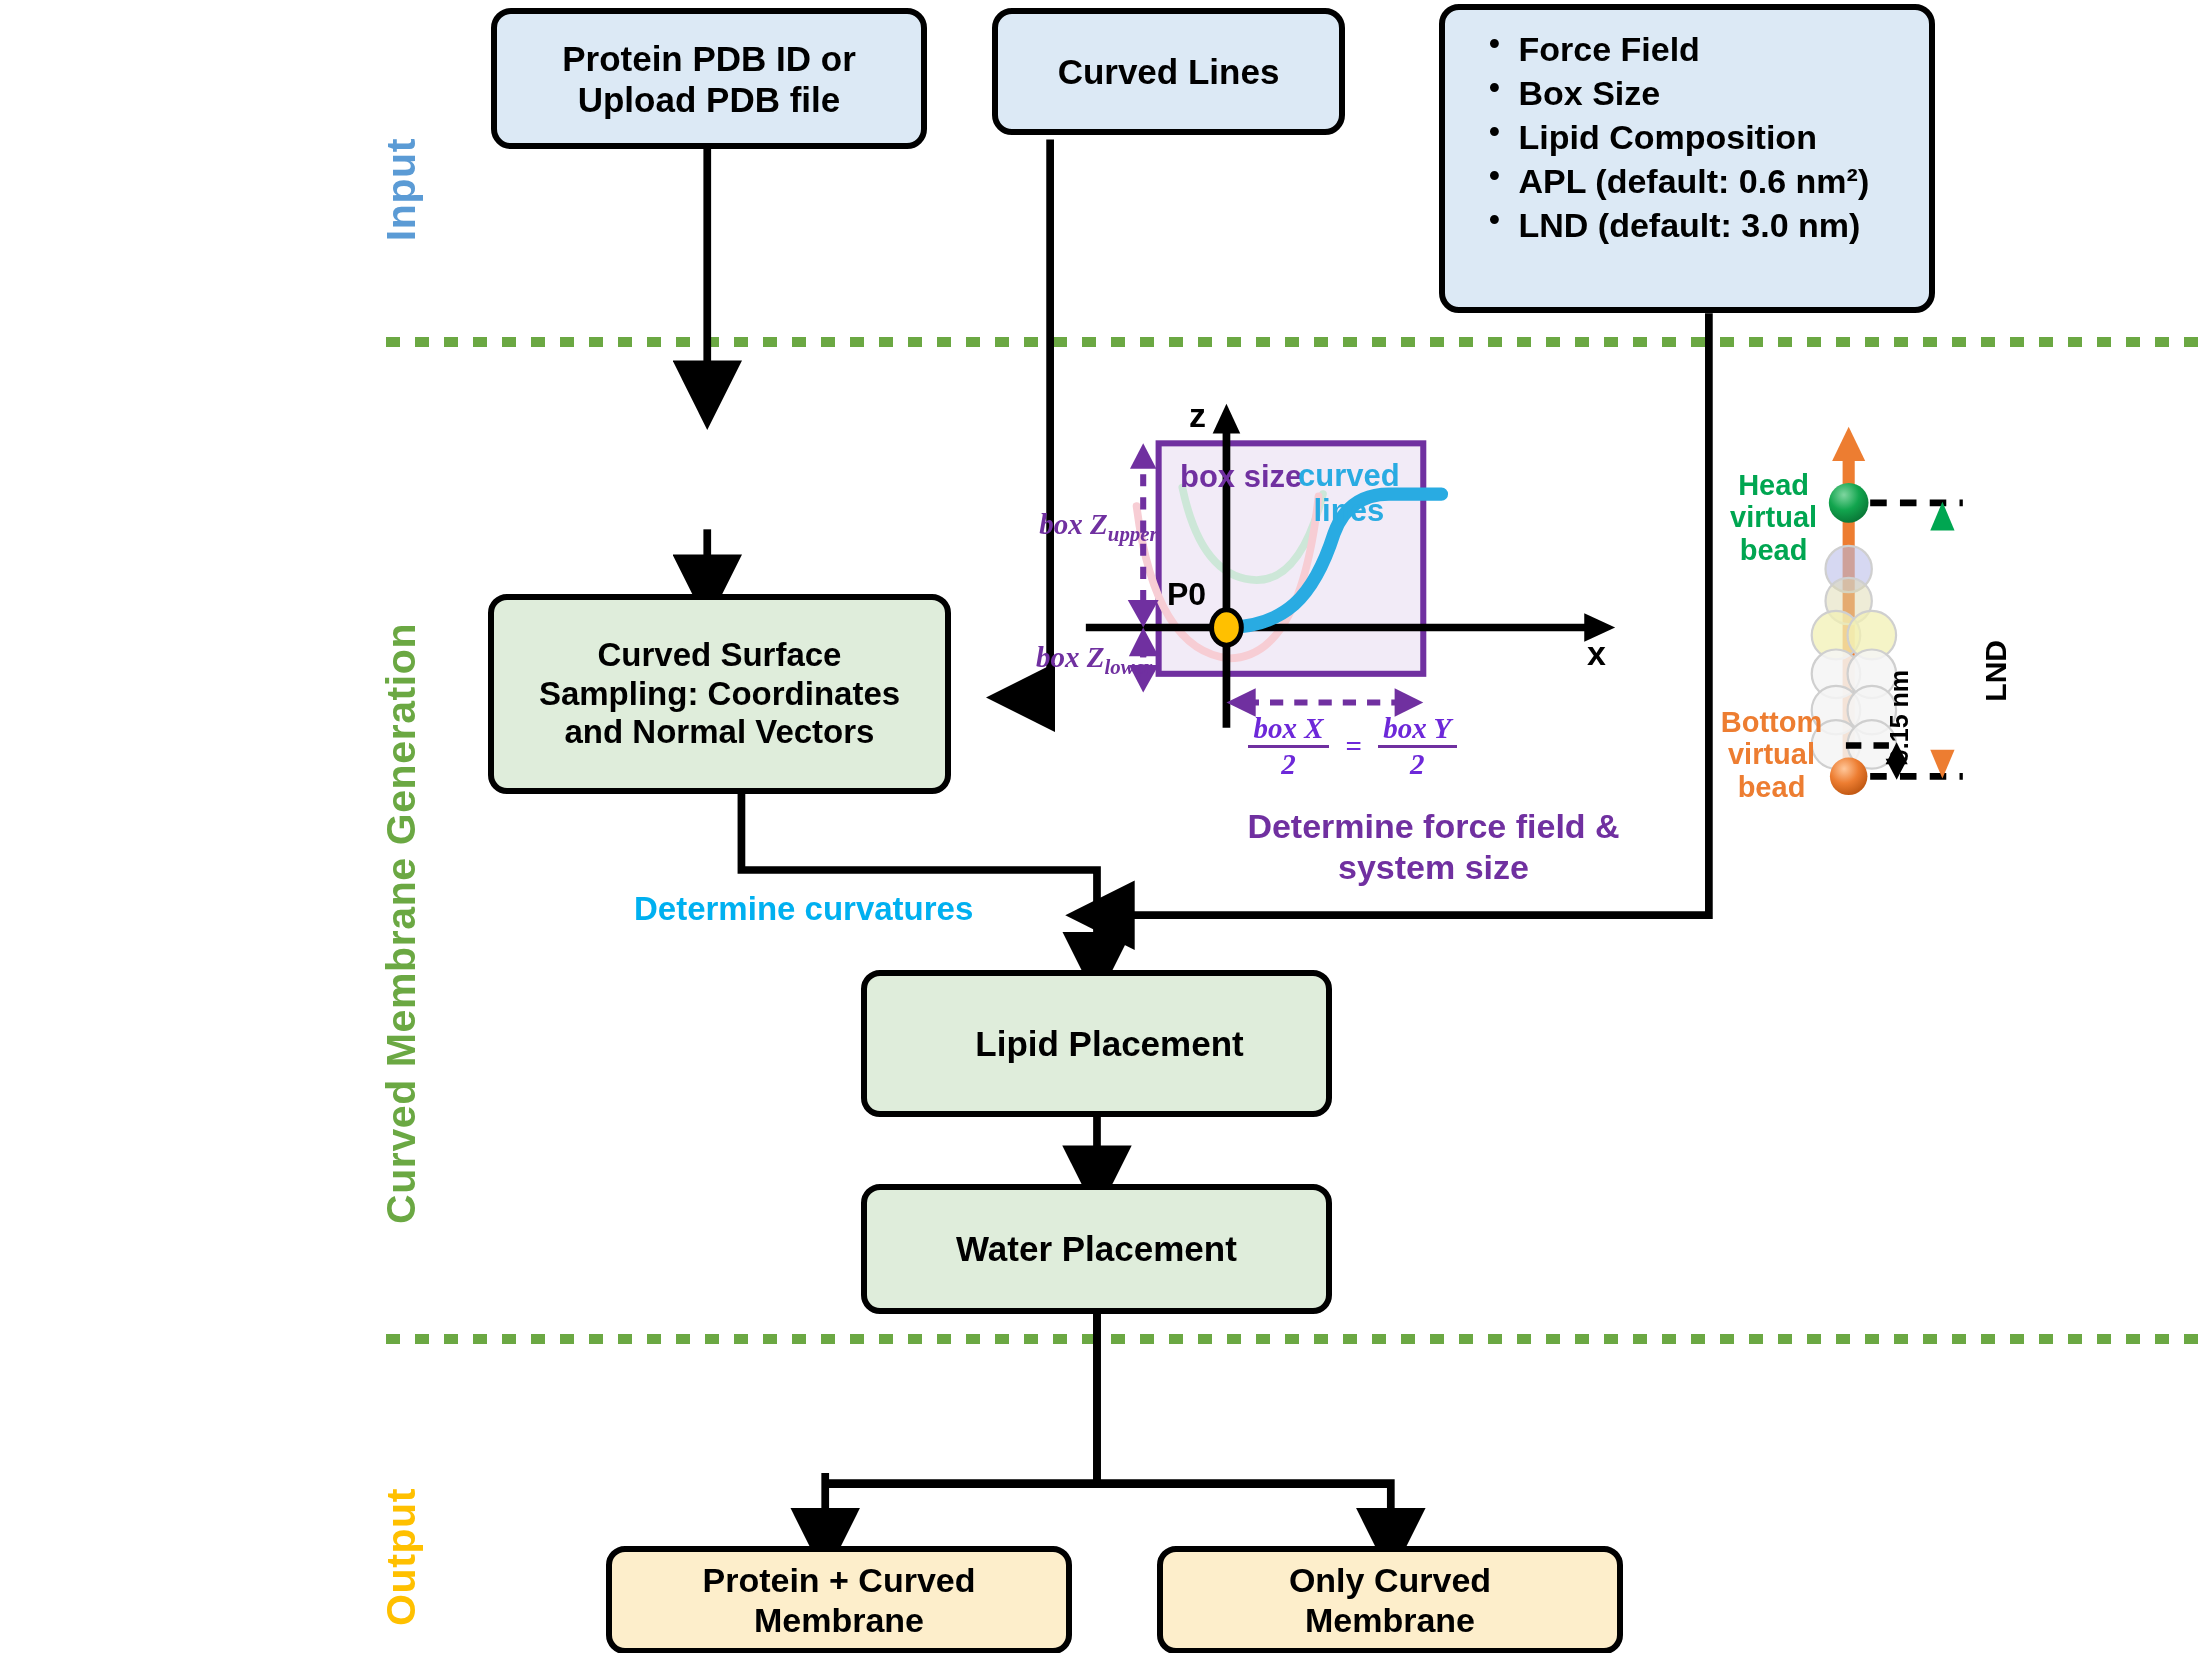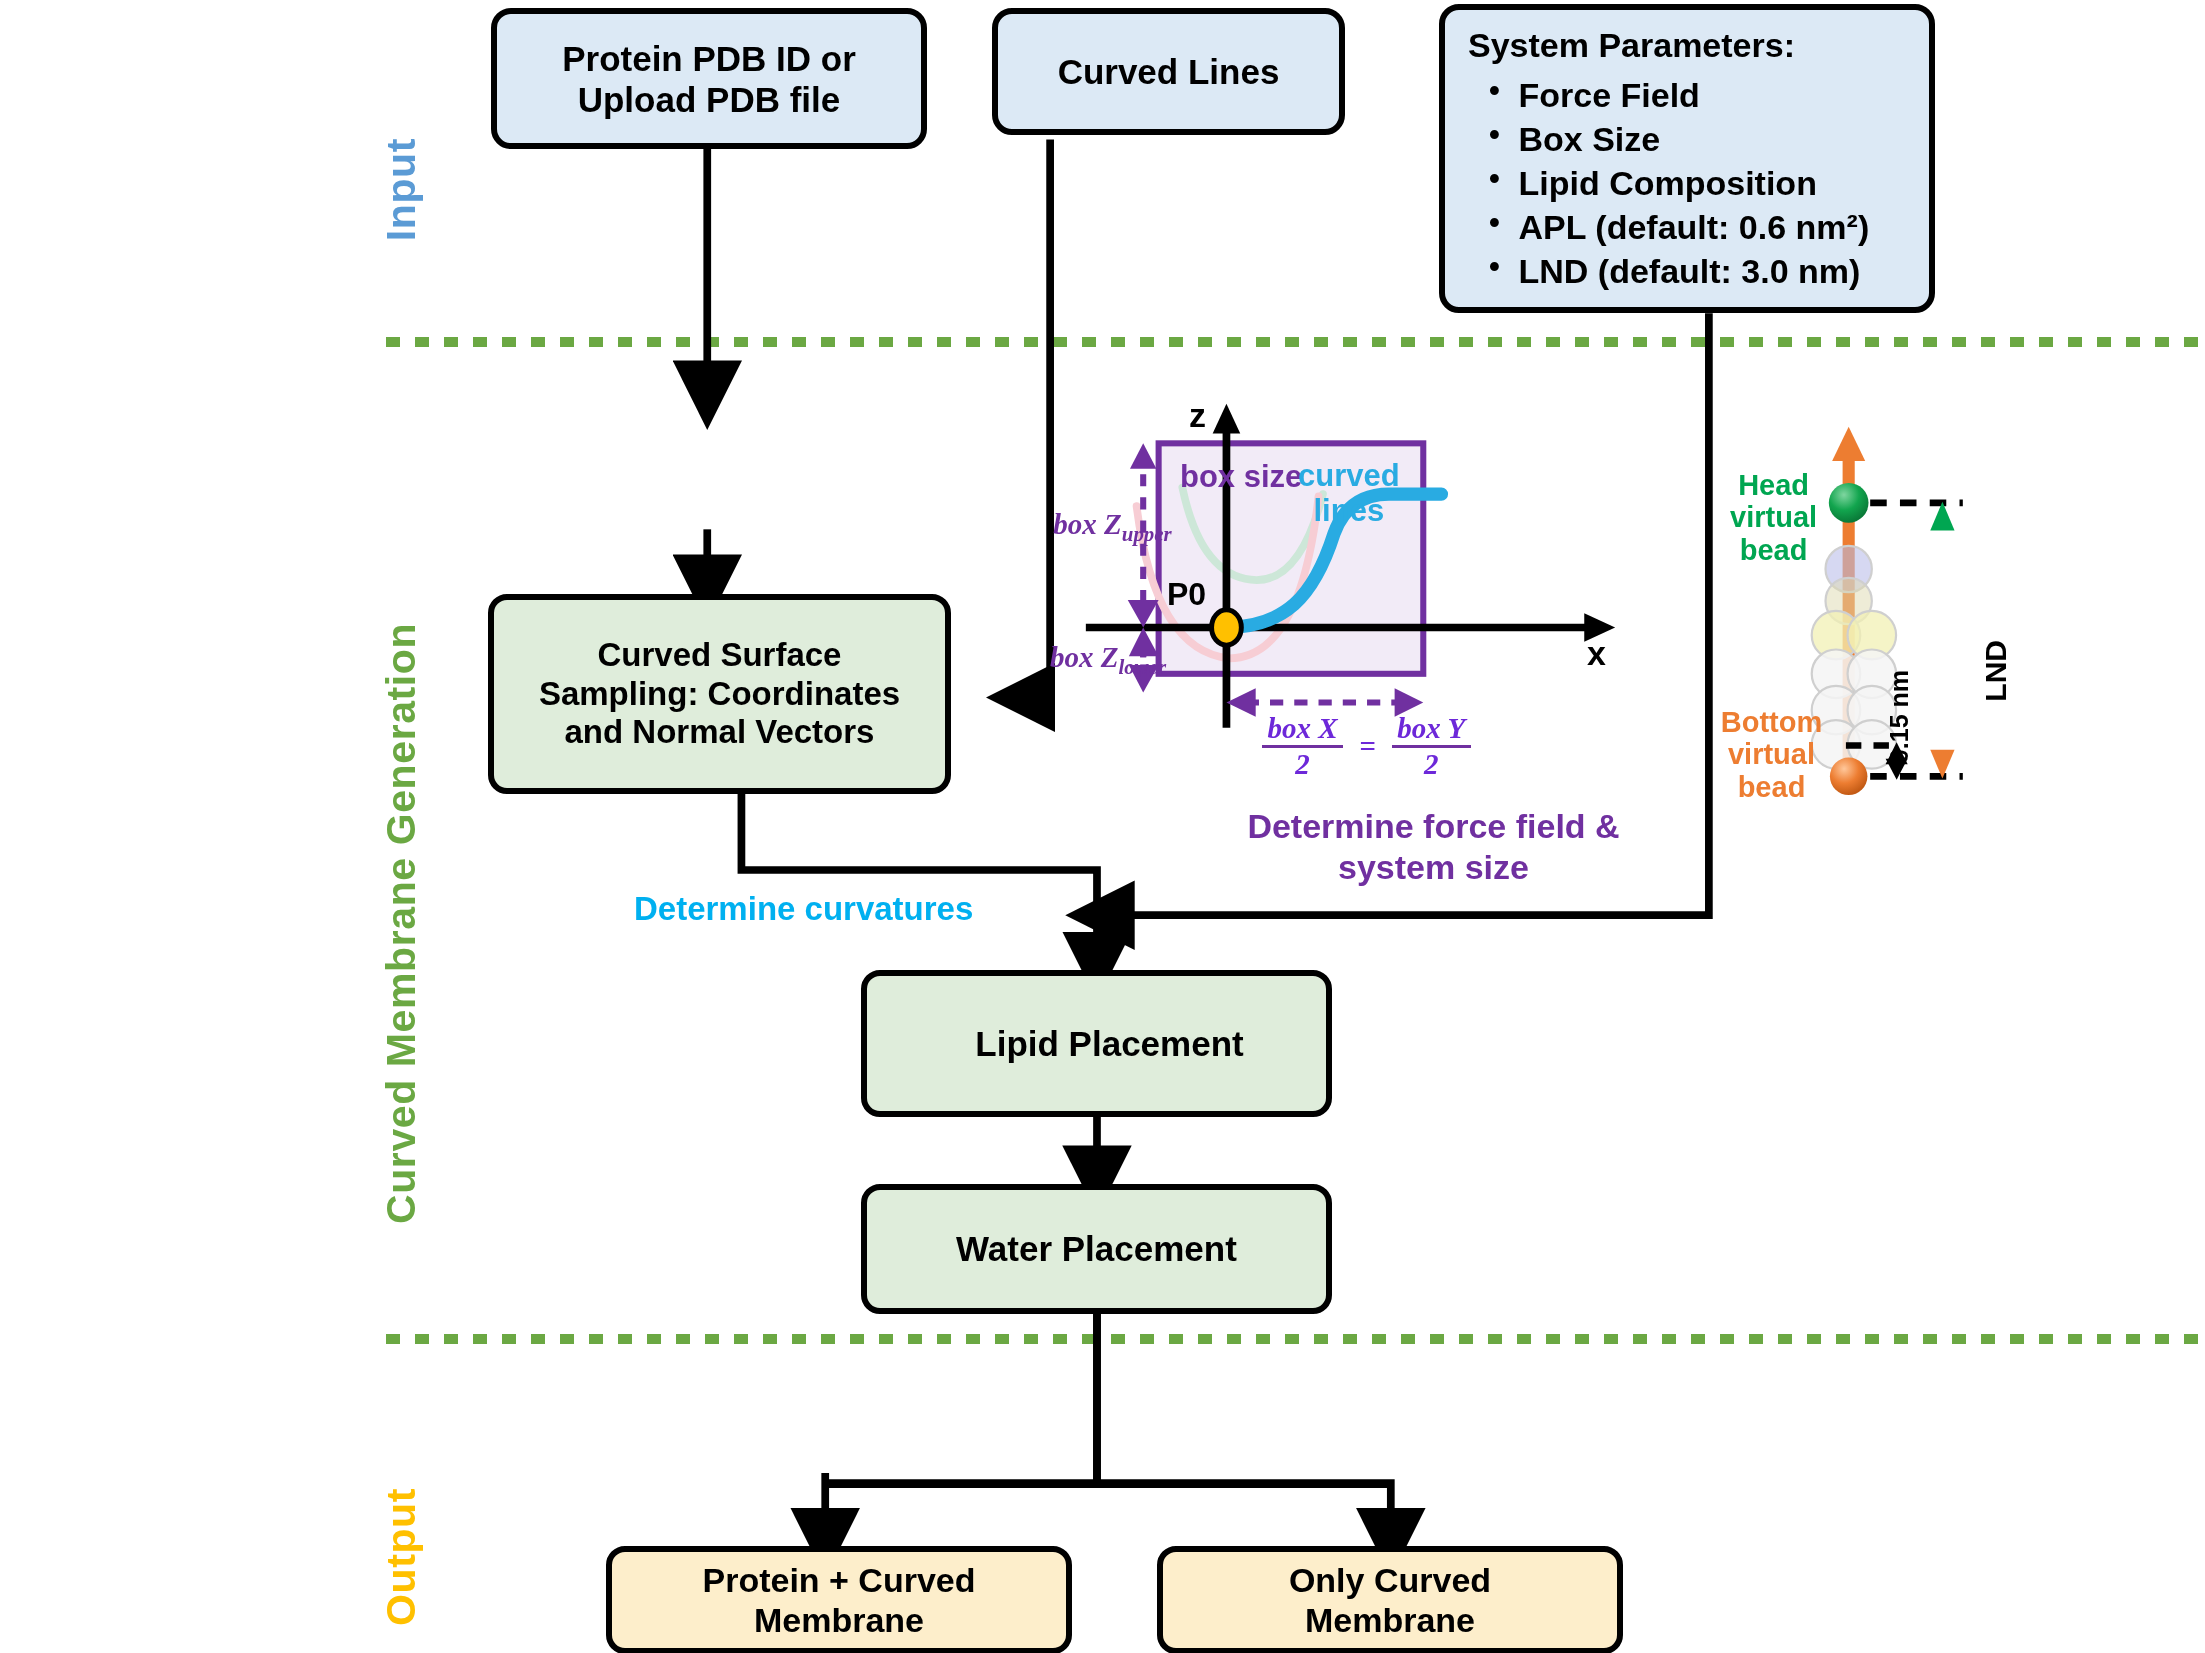--- a/index.html
+++ b/index.html
@@ -30,21 +30,21 @@
   .paramwrap{display:block;text-align:left;width:100%;padding:0 23px;}
   .ptitle{font-weight:bold;font-size:34px;margin-bottom:10px;}
   .plist{list-style:none;margin:0;padding:0 0 0 16.5px;}
   .plist li{font-size:34px;font-weight:bold;margin:3.9px 0;
             position:relative;padding-left:34px;}
   .plist li:before{content:"\2022";position:absolute;left:4.4px;top:-2.2px;font-size:31px;}
 
   
   #inset{position:absolute;left:1036px;top:386px;width:629px;height:408px;}
   .insetTxt{position:absolute;font-weight:bold;white-space:nowrap;}
-  .serif{font-family:"Liberation Serif", serif;font-style:italic;font-weight:bold;margin-left:14px;}
+  .serif{font-family:"Liberation Serif", serif;font-style:italic;font-weight:bold;}
   .frac{display:inline-block;text-align:center;vertical-align:middle;}
   .frac .num{display:block;padding:0 5.5px;border-bottom:3.9px solid #7030a0;}
   .frac .den{display:block;}
 
   
   #lipid{position:absolute;left:1720px;top:419px;width:436px;height:386px;}
 
   .cap{position:absolute;font-weight:bold;text-align:center;white-space:nowrap;}
 </style>
 </head>
@@ -106,21 +106,20 @@
       <span>Upload PDB file</span>
     </div>
   </div>
 
   <div class="fbox blue" style="left:992px;top:8.3px;width:353px;height:127px;font-size:35px;">
     <span>Curved Lines</span>
   </div>
 
   <div class="fbox blue" style="left:1439px;top:4.4px;width:496px;height:309px;align-items:flex-start;">
     <div class="paramwrap" style="padding-top:14.3px;">
-      <div class="ptitle">System Parameters:</div>
       <ul class="plist">
         <li>Force Field</li>
         <li>Box Size</li>
         <li>Lipid Composition</li>
         <li>APL (default: 0.6 nm²)</li>
         <li>LND (default: 3.0 nm)</li>
       </ul>
     </div>
   </div>
 

